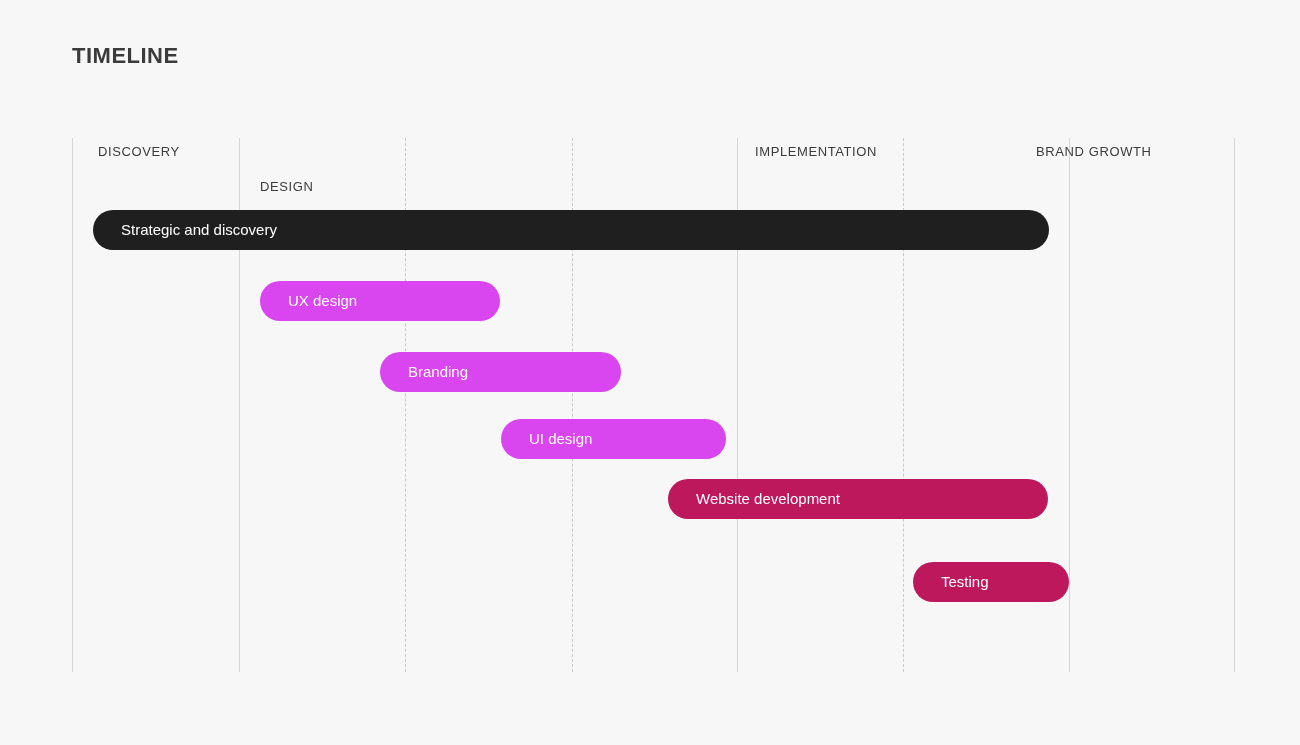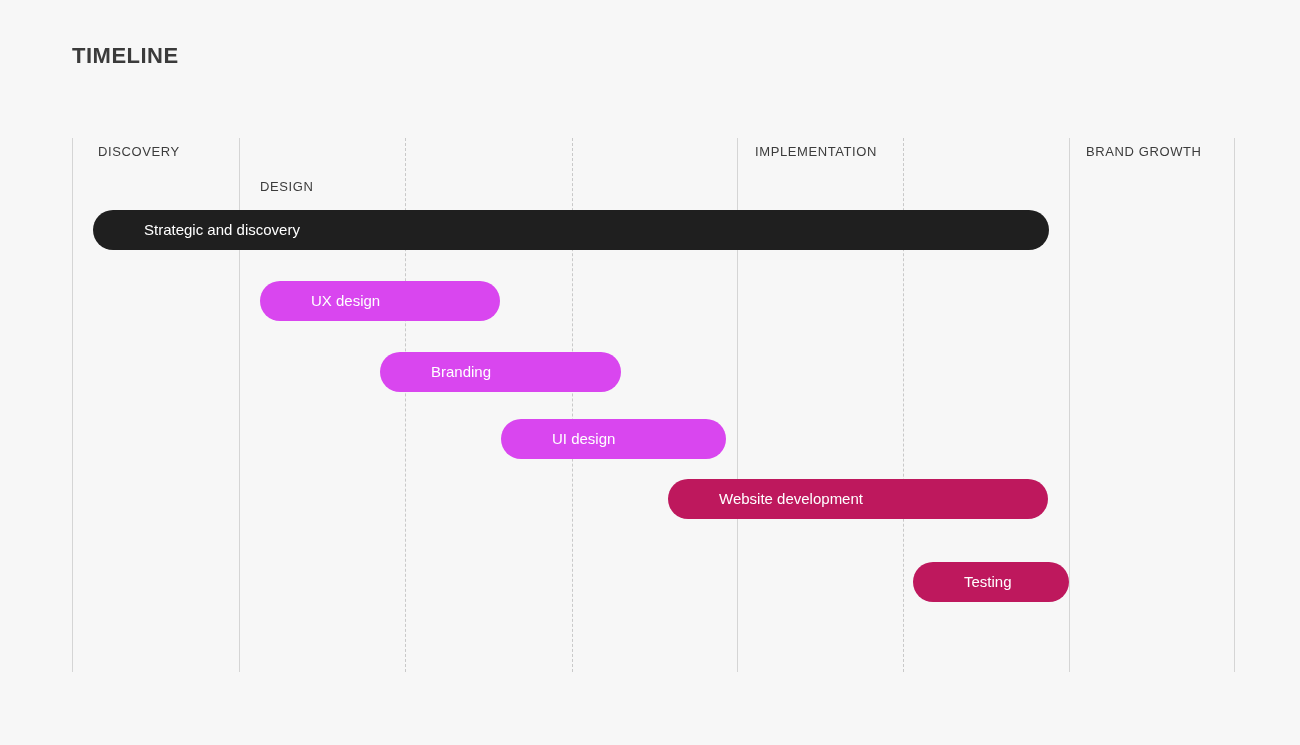--- a/index.html
+++ b/index.html
@@ -89,21 +89,21 @@
     white-space: nowrap;
   }
 
   .bar-label {
     font-size: 15px;
     color: #ffffff;
     line-height: 20px;
   }
 
   .bar.align-left .bar-label {
-    padding-left: 51px;
+    padding-left: 28px;
   }
 
   .bar.align-center {
     justify-content: center;
   }
 
   .bar.dark   { background: #1f1f1f; }
   .bar.orange { background: #d946ef; }
   .bar.grey   { background: #be185d; }
 </style>
@@ -124,21 +124,21 @@
         <div class="gridline solid" style="left: 665px;"></div>
         <div class="gridline dashed" style="left: 831px;"></div>
         <div class="gridline solid" style="left: 997px;"></div>
         <div class="gridline solid" style="left: 1162px;"></div>
       </div>
 
     <div class="header-layer">
         <div class="col-header" style="left: 26px;">DISCOVERY</div>
         <div class="col-header" style="left: 188px; margin-top: 35px;">DESIGN</div>
         <div class="col-header" style="left: 683px;">IMPLEMENTATION</div>
-        <div class="col-header" style="left: 1014px; text-align: center;">BRAND GROWTH</div>
+        <div class="col-header" style="left: 964px; text-align: center;">BRAND GROWTH</div>
       </div>
 
     <div class="bars">
         <div class="bar dark align-left" style="left: 21px; top: 72px; width: 956px;">
           <span class="bar-label">Strategic and discovery</span>
         </div>
         <div class="bar orange align-left" style="left: 188px; top: 143px; width: 240px;">
           <span class="bar-label">UX design</span>
         </div>
         <div class="bar orange align-left" style="left: 308px; top: 214px; width: 241px;">

